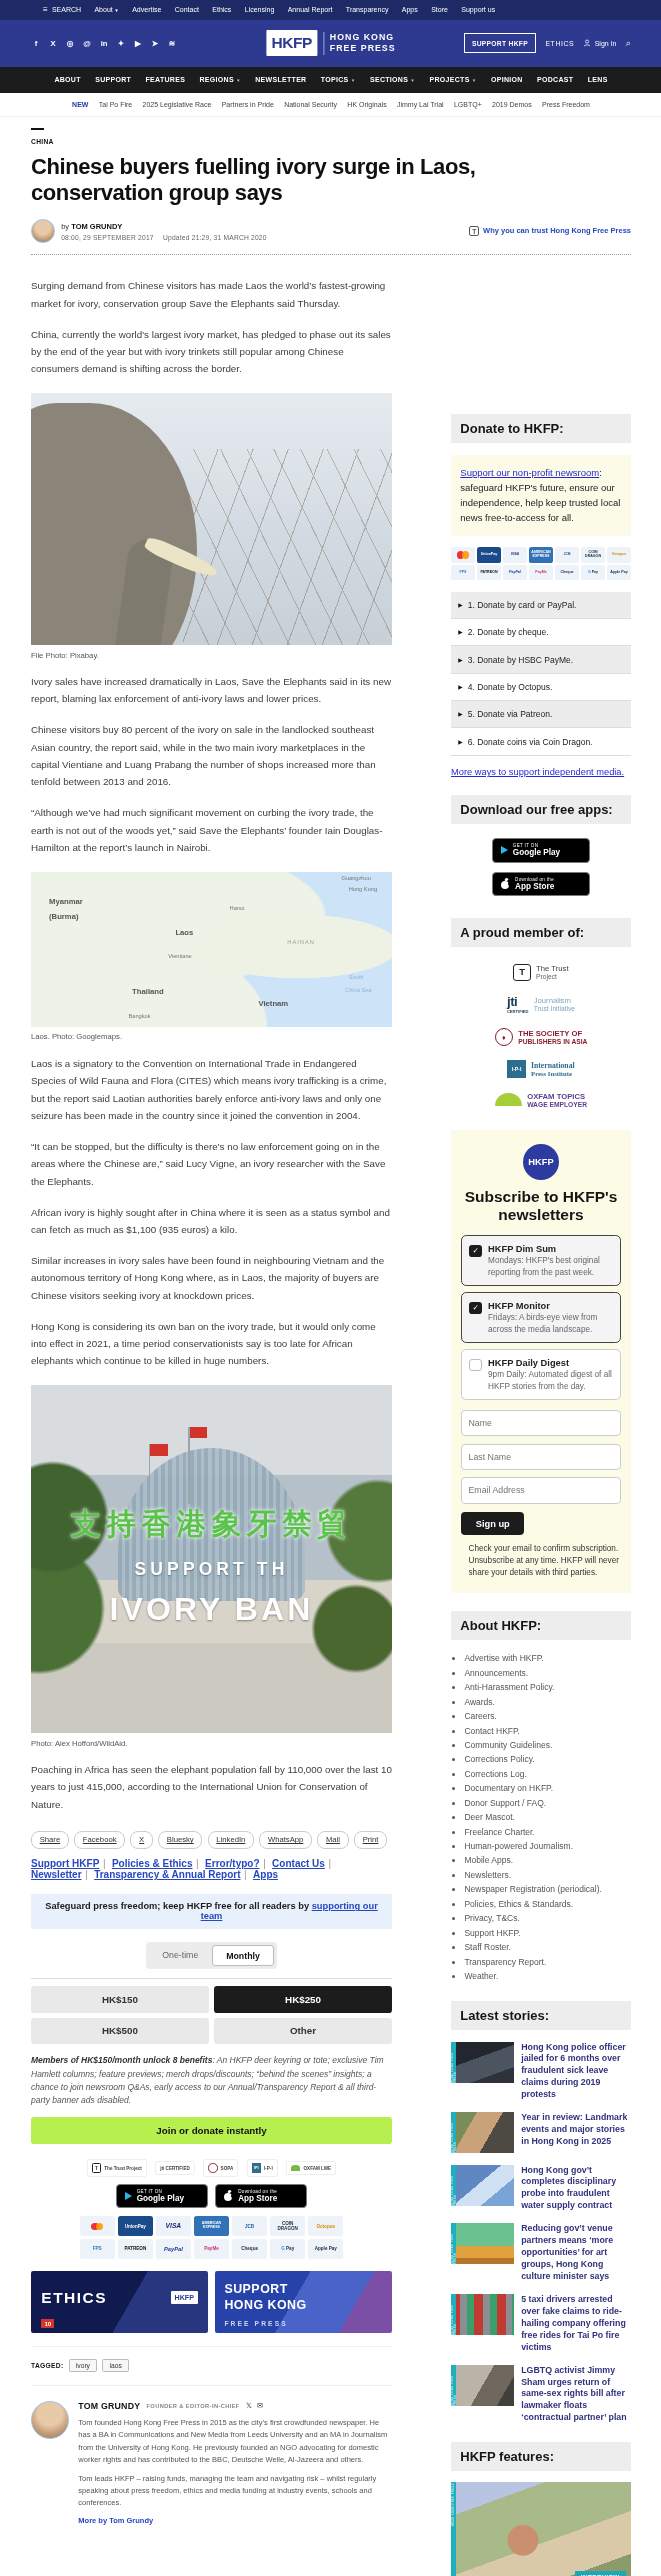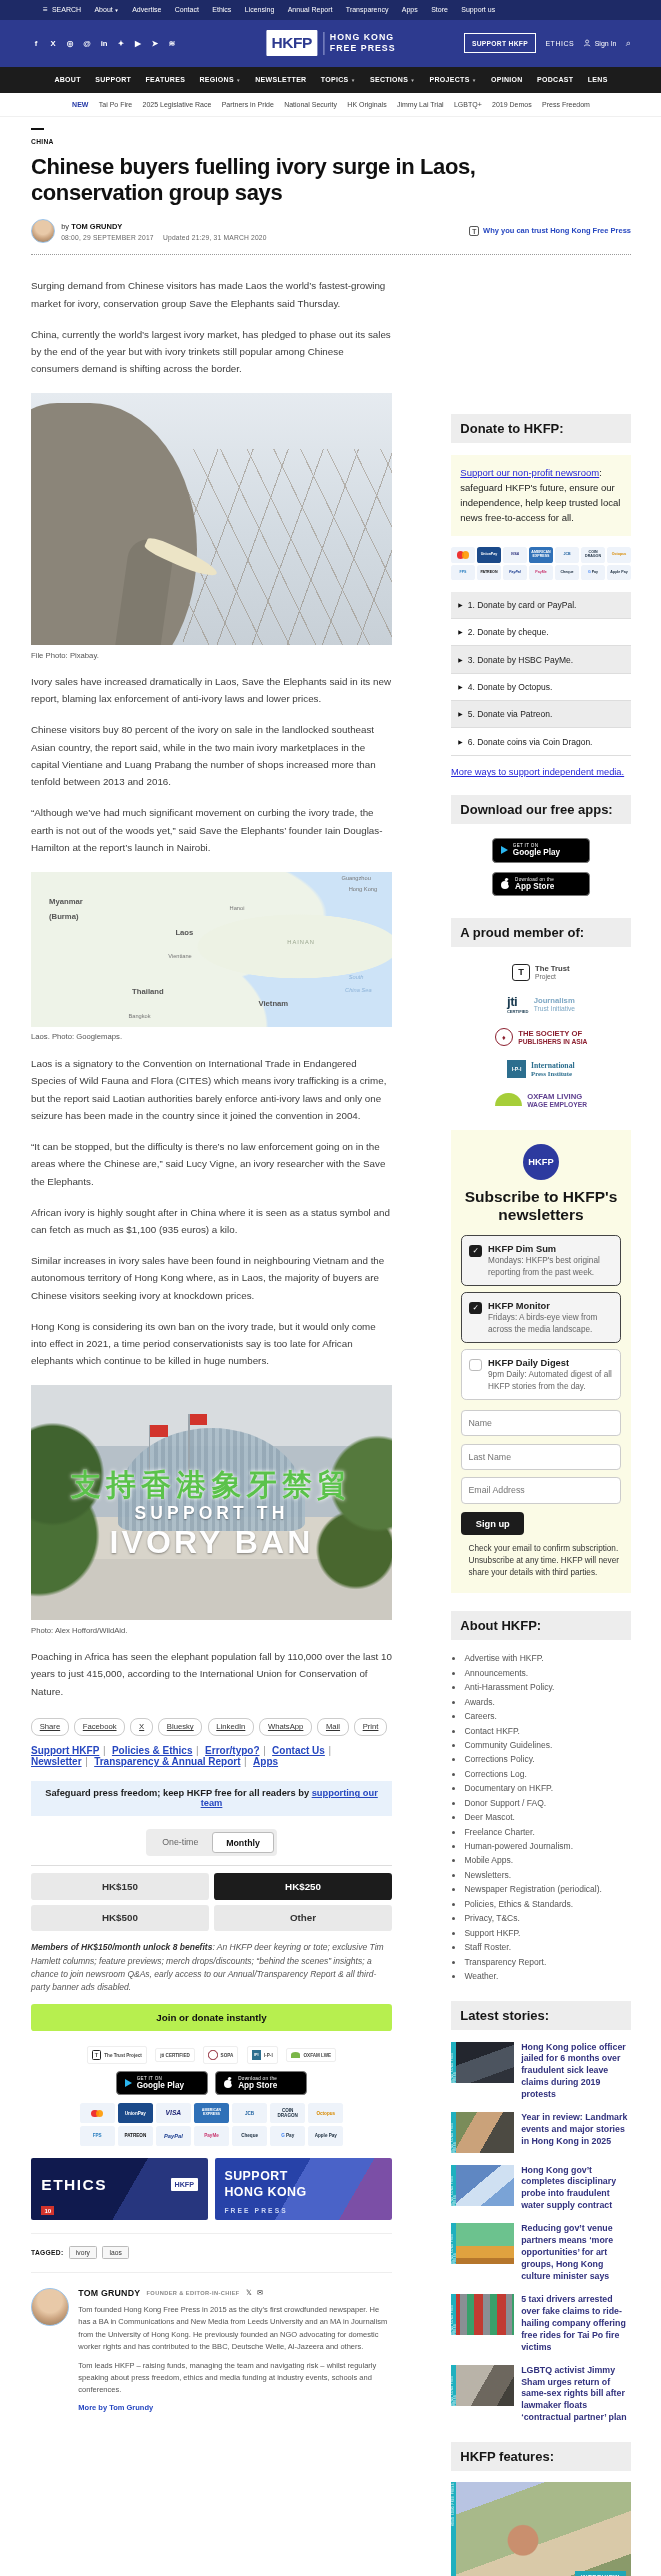--- a/index.html
+++ b/index.html
@@ -60,21 +60,21 @@
   .ph-map{height:155px;background:
     radial-gradient(ellipse 46% 34% at 74% 48%,#edf2e4 0 60%,transparent 61%),
     radial-gradient(ellipse 120% 95% at 16% 28%,#eef3e8 0 54%,transparent 55%),
     radial-gradient(ellipse 70% 110% at 30% 100%,#eef3e8 0 50%,transparent 51%),
     radial-gradient(circle at 40% 45%,#cdeab2 0 6%,transparent 7%),
     radial-gradient(circle at 22% 60%,#cdeab2 0 5%,transparent 6%),
     #cde3f7}
   .maplab{position:absolute;font-size:5.7px;color:#777;white-space:nowrap}
   .maplab.country{font-size:7.7px;font-weight:bold;color:#555}
   .maplab.sea{color:#8fb4d9;font-style:italic}
-  .ph-protest{height:235px;background:
+  .ph-protest{height:348px;background:
     radial-gradient(circle at 6% 38%,#40632f 0 13%,transparent 14%),
     radial-gradient(circle at 2% 64%,#4a7036 0 15%,transparent 16%),
     radial-gradient(circle at 96% 42%,#55793d 0 12%,transparent 13%),
     radial-gradient(circle at 90% 70%,#49672f 0 10%,transparent 11%),
     linear-gradient(180deg,#d8dcdf 0 26%,#b6c0c8 26% 56%,#d8d4ca 56% 74%,#ccc9c1 74% 100%)}
   .glass{position:absolute;left:24%;top:18%;width:52%;height:44%;border-radius:50% 50% 8% 8%/70% 70% 8% 8%;background:repeating-linear-gradient(90deg,#93a7b5 0 3.6px,#a9bcc8 3.6px 7.2px);opacity:.9}
   .flag{position:absolute;width:17.5px;height:11.3px;background:#d2342c}
   .flag::after{content:"";position:absolute;left:-1.5px;top:0;width:1.5px;height:77px;background:#9aa4ab}
   .pz{position:absolute;width:100%;text-align:center;font-weight:bold}
   .pz-zh{top:34%;font-size:30px;color:#5bc24b;letter-spacing:5.2px;text-shadow:0 0 4.1px #fff,0 0 1px #fff}
@@ -165,21 +165,21 @@
   .badges-col{display:flex;flex-direction:column;align-items:center;gap:9.3px;padding:3.1px 0 4.1px}
   .badges-col .store-badge{width:98px}
   .member-col{display:flex;flex-direction:column;align-items:center;gap:13.4px;padding:5.2px 0}
   .member{display:flex;align-items:center;gap:5.2px}
   .member .icon-sq{width:17.5px;height:17.5px;border:1.5px solid #222;border-radius:3.1px;display:flex;align-items:center;justify-content:center;font-weight:bold;font-size:9.3px;color:#222}
   .member .icon-jti{color:#1d3d52;font-weight:bold;font-size:13.4px;letter-spacing:-0.5px}
   .member .icon-jti small{display:block;font-size:4.1px;letter-spacing:0}
   .member .icon-ring{width:18.5px;height:18.5px;border:1.5px solid #8c1f2f;border-radius:50%;display:flex;align-items:center;justify-content:center;color:#8c1f2f;font-size:7.2px}
   .member .icon-ipi{width:18.5px;height:18.5px;background:#2c6e8e;color:#fff;display:flex;align-items:center;justify-content:center;font-size:5.2px;font-weight:bold}
   .member .icon-oxfam{width:27px;height:13.4px;background:#a6ce39;border-radius:13.4px 13.4px 0 0}
-  .member .m-l1{font-size:7.7px;font-weight:bold;color:#444}
+  .member .m-l1{font-size:7.7px;font-weight:normal;color:#444}
   .member .m-l2{font-size:6.7px;color:#666}
   .member.sopa .m-l1,.member.sopa .m-l2{color:#8c1f2f;font-weight:bold}
   .member.ipi .m-l1,.member.ipi .m-l2{color:#2c6e8e;font-weight:bold;font-family:"Liberation Serif",serif}
   .member.oxfam .m-l1,.member.oxfam .m-l2{color:#5e3f8f;font-weight:bold}
   
   .nlbox{background:#fbfbe6;padding:13.4px 10.3px;text-align:center}
   .nl-logo{width:36px;height:36px;border-radius:50%;background:#2d3a9f;color:#fff;font-weight:bold;font-size:9.3px;display:flex;align-items:center;justify-content:center;margin:0 auto 8.2px}
   .nl-head{font-size:15.5px;font-weight:bold;color:#161616;line-height:1.2;margin-bottom:10.3px}
   .nl-card{text-align:left;background:#f4f4f4;border:0.5px solid #444;border-radius:5.2px;padding:7.2px;display:flex;gap:6.2px;margin-bottom:6.2px;cursor:pointer}
   .nl-card.uncheck{background:#fff;border:0.5px solid #ccc}
@@ -613,21 +613,21 @@
           <div class="member ipi">
             <span class="icon-ipi">I·P·I</span>
             <span>
                 <div class="m-l1">International</div>
                 <div class="m-l2">Press Institute</div>
               </span>
           </div>
           <div class="member oxfam">
             <span class="icon-oxfam"></span>
             <span>
-                <div class="m-l1">OXFAM LIVING</div>
+                <div class="m-l1">OXFAM TOPICS</div>
                 <div class="m-l2">WAGE EMPLOYER</div>
               </span>
           </div>
         </div>
       </div>
 
       <div class="widget nlbox">
         <div class="nl-logo">HKFP</div>
         <div class="nl-head">Subscribe to HKFP's newsletters</div>
         <div class="nl-card">

